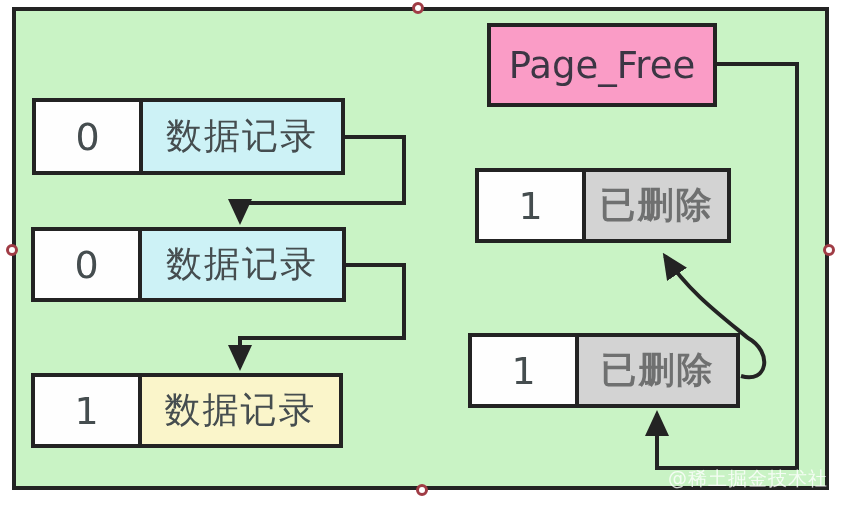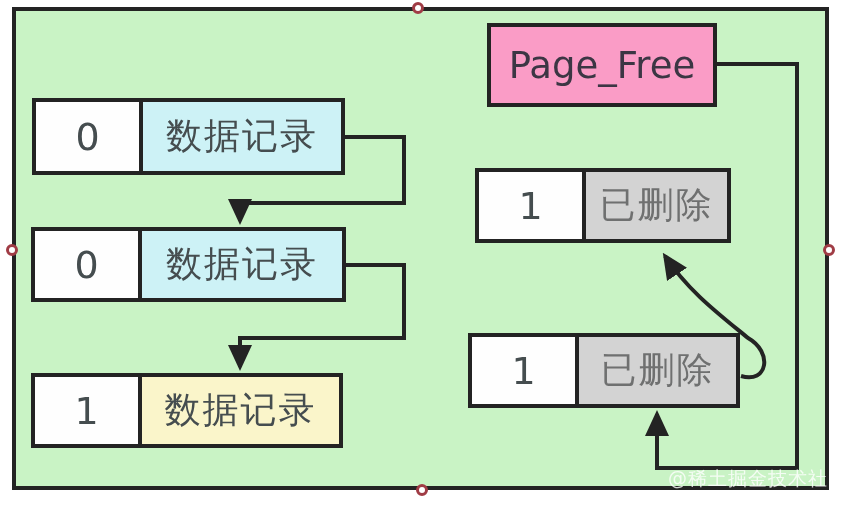--- a/index.html
+++ b/index.html
@@ -26,21 +26,21 @@
   .flag-cell{
     width:103px;background:#fefefe;flex:0 0 auto;
     font-size:38px;color:var(--text-dark,#454d4f);
   }
   .label-cell{
     flex:1 1 auto;border-left:4px solid var(--line,#232323);
     font-size:36px;letter-spacing:2px;color:var(--text-dark,#454d4f);text-align:right;
   }
   .label-cell.cyan{background:var(--cyan,#cdf2f6);}
   .label-cell.yellow{background:var(--yellow,#faf5ca);}
-  .label-cell.gray{background:var(--gray-fill,#d3d3d3);color:var(--text-deleted,#6f7070);}
+  .label-cell.gray{background:var(--gray-fill,#d3d3d3);color:var(--text-deleted,#6f7070);font-weight:bold;}
   .rec1{left:32px;top:98px;width:313px;height:77px;}
   .rec2{left:31px;top:227px;width:315px;height:75px;}
   .rec3{left:31px;top:373px;width:312px;height:75px;}
   .del1{left:475px;top:168px;width:256px;height:75px;}
   .del2{left:468px;top:333px;width:272px;height:75px;}
   .pagefree{
     left:487px;top:23px;width:230px;height:84px;
     background:var(--pink,#fa9cc6);align-items:center;justify-content:center;
     font-size:37px;color:#3c3644;
   }

